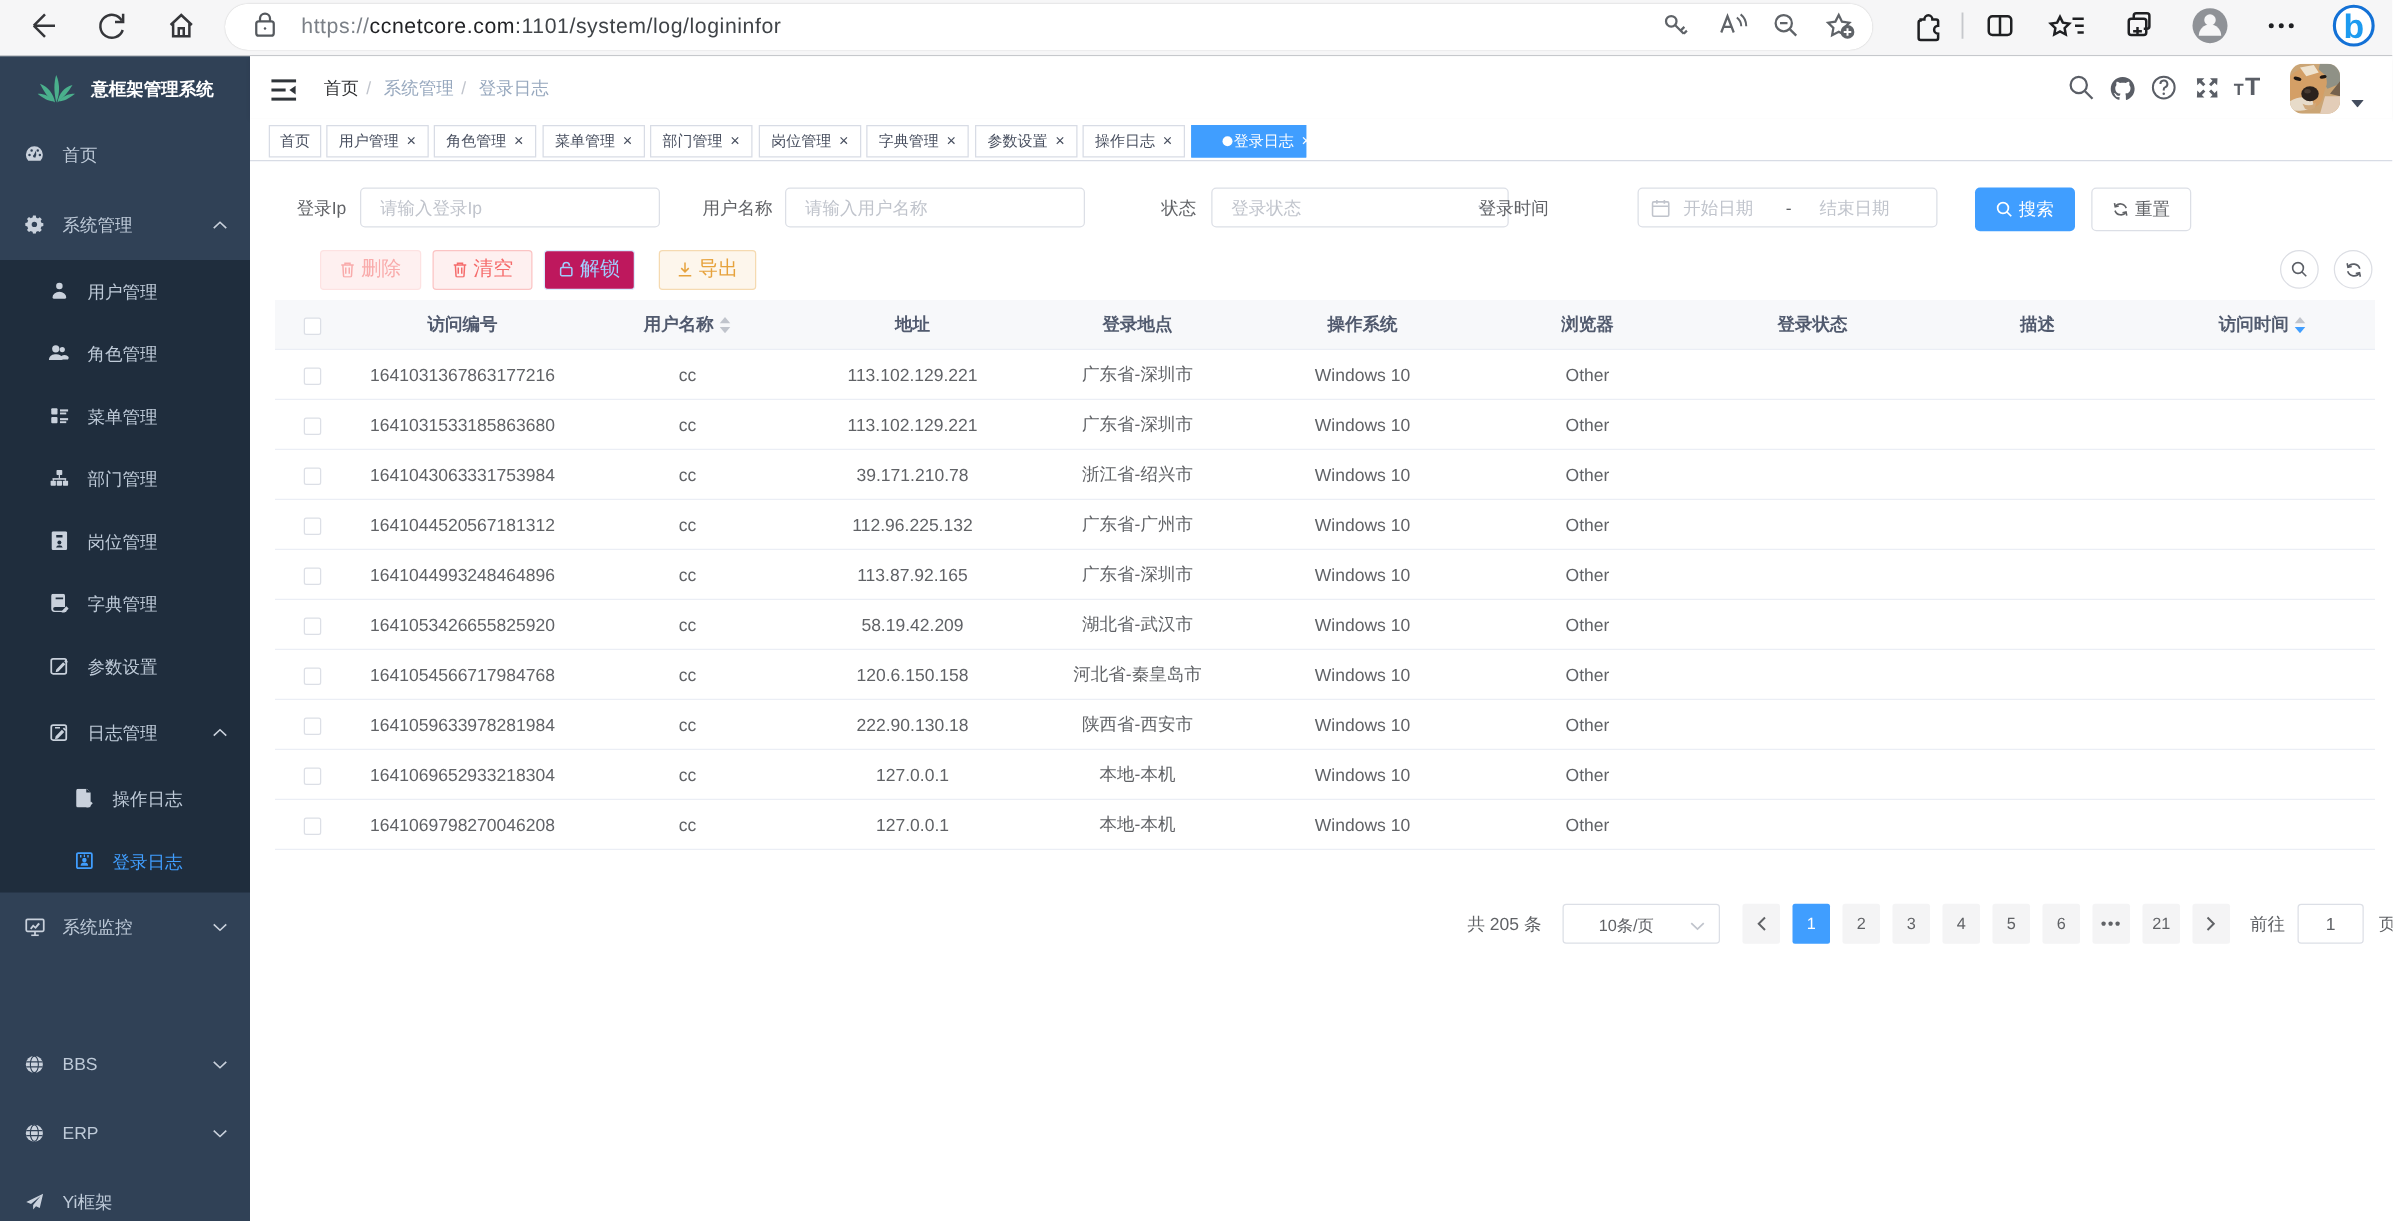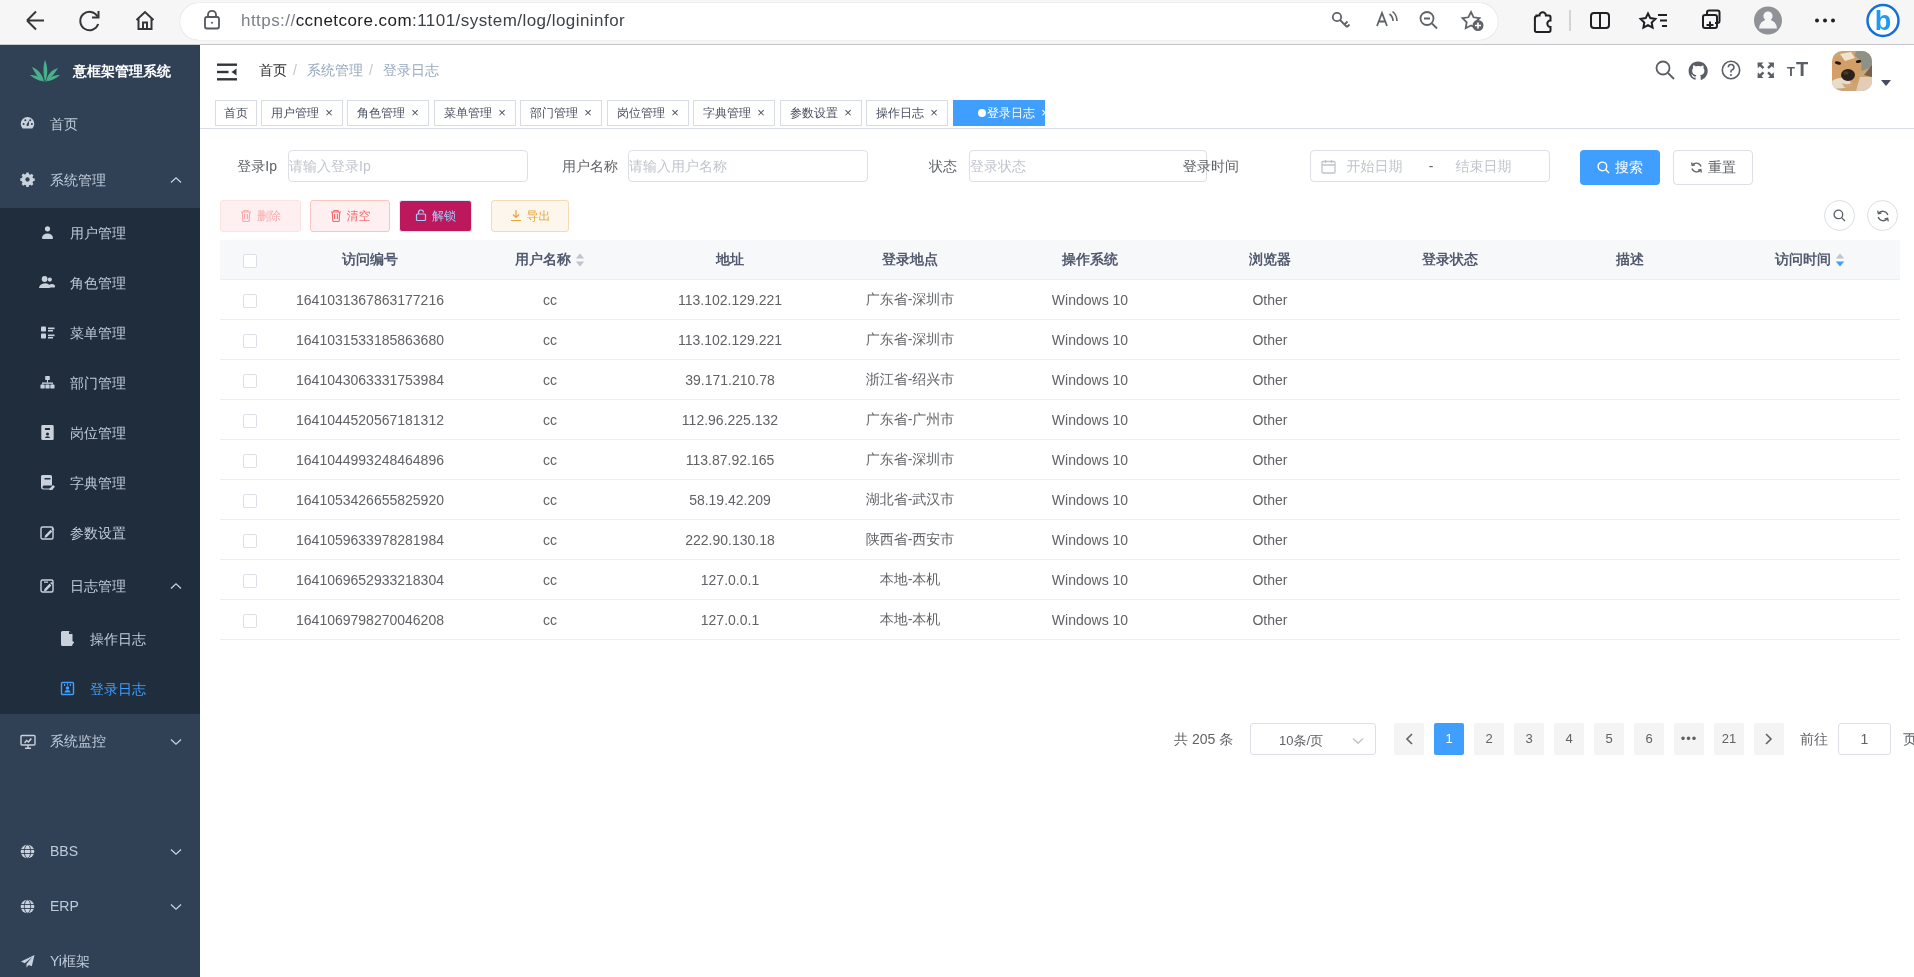--- a/index.html
+++ b/index.html
@@ -38,26 +38,26 @@
   background:#fff; color:#495060; font-size:12px; padding:0 0 0 9px; white-space:nowrap; box-sizing:border-box; }
 .tag .x { display:inline-block; font-size:13px; margin-left:2px; width:16px; text-align:center; }
 .tag.on { background:#409EFF; color:#fff; border-color:#409EFF; }
 .tag.on .dot { display:inline-block; width:8px; height:8px; border-radius:50%; background:#fff;
   margin-right:1px; position:relative; top:0px; }
 
 
 .flabel { position:absolute; top:150px; height:32px; line-height:32px; font-size:14px;
   font-weight:normal; color:#606266; text-align:right; }
 .finput { position:absolute; top:150px; height:32px; border:1px solid #dcdfe6; border-radius:4px;
-  background:#fff; font-size:14px; color:#c0c4cc; line-height:30px; }
+  background:#fff; font-size:14px; color:#c0c4cc; line-height:30px; padding-left:15px; }
 .btn { position:absolute; border-radius:4px; font-size:14px; text-align:center; }
 
 
 .abtn { position:absolute; top:200px; height:32px; line-height:30px; border-radius:3px;
-  font-size:12px; text-align:center; }
+  font-size:16px; text-align:center;margin-left:36px; }
 .cbtn { position:absolute; width:31px; height:31px; border-radius:50%; border:1px solid #dcdee4;
   background:#fff; }
 
 
 #tbl { position:absolute; left:220px; top:240px; width:1680px; border-collapse:separate;
   border-spacing:0; table-layout:fixed; font-size:14px; }
 #tbl th { height:40px; background:#f7f8fa; color:#515a6e; font-weight:bold; text-align:center;
   border-bottom:1px solid #ebeef5; font-size:14px; padding:0; box-sizing:border-box; }
 #tbl td { height:40px; color:#606266; text-align:center; border-bottom:1px solid #ebeef5; padding:0;
   box-sizing:border-box; }
@@ -548,20 +548,32 @@
           <td>58.19.42.209</td>
           <td>湖北省-武汉市</td>
           <td>Windows 10</td>
           <td>Other</td>
           <td></td>
           <td></td>
           <td></td>
         </tr>
     <tr>
           <td><span class="cbx"></span></td>
+          <td>1641054566717984768</td>
+          <td>cc</td>
+          <td>120.6.150.158</td>
+          <td>河北省-秦皇岛市</td>
+          <td>Windows 10</td>
+          <td>Other</td>
+          <td></td>
+          <td></td>
+          <td></td>
+        </tr>
+    <tr>
+          <td><span class="cbx"></span></td>
           <td>1641059633978281984</td>
           <td>cc</td>
           <td>222.90.130.18</td>
           <td>陕西省-西安市</td>
           <td>Windows 10</td>
           <td>Other</td>
           <td></td>
           <td></td>
           <td></td>
         </tr>

